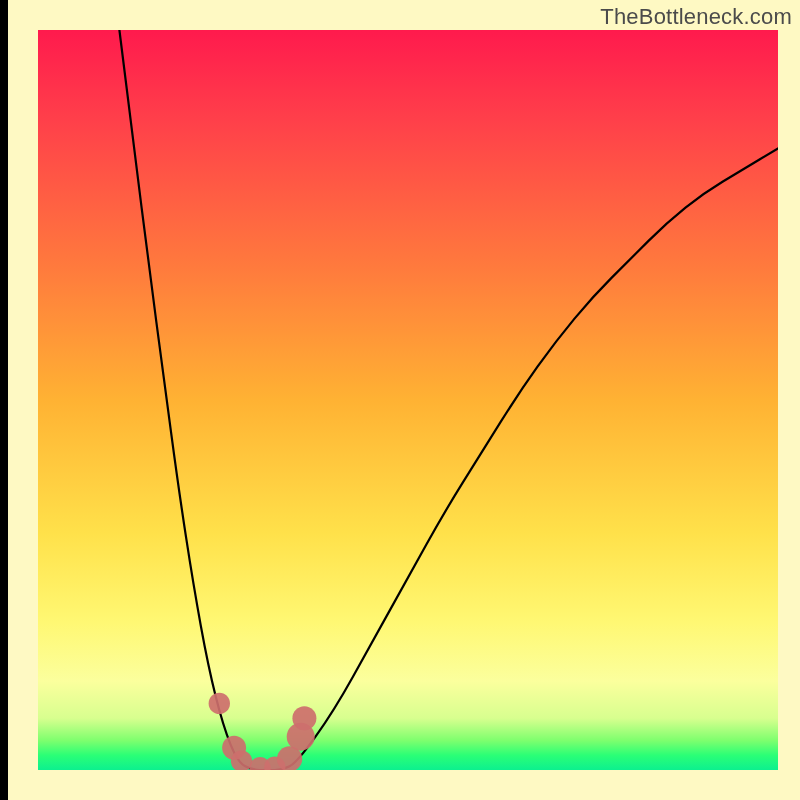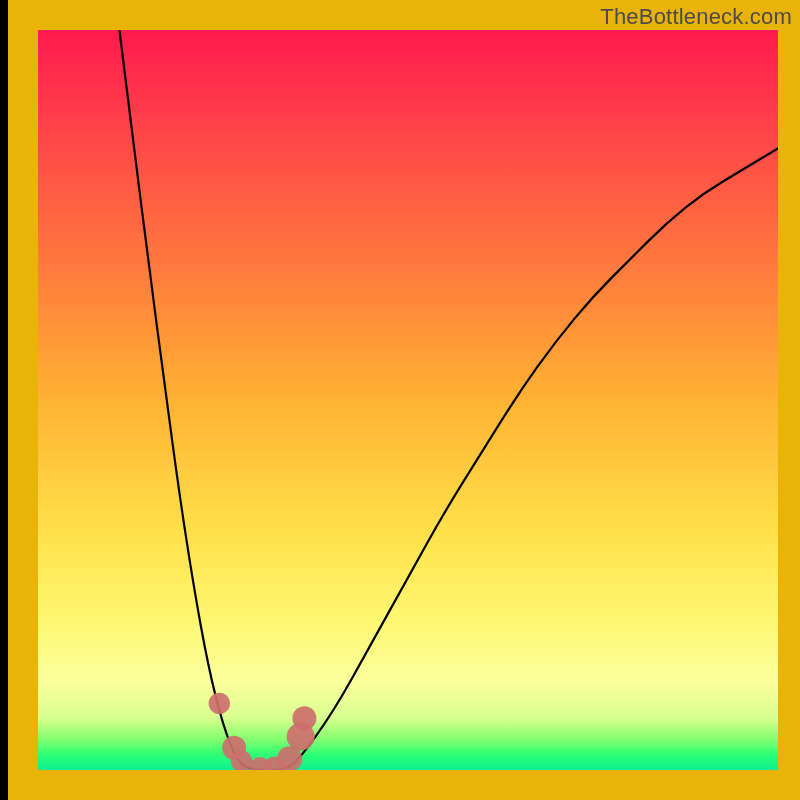--- a/index.html
+++ b/index.html
@@ -7,21 +7,21 @@
     padding: 0;
     width: 800px;
     height: 800px;
     overflow: hidden;
     background: #000;
     font-family: Arial, Helvetica, sans-serif;
   }
   .frame {
     position: absolute;
     inset: 0;
-    background: #eab308;
+    background: #fef9c3;
     margin-left: 8px;
   }
   .plot {
     position: absolute;
     left: 30px;
     top: 30px;
     width: 740px;
     height: 740px;
     
     background: linear-gradient(

